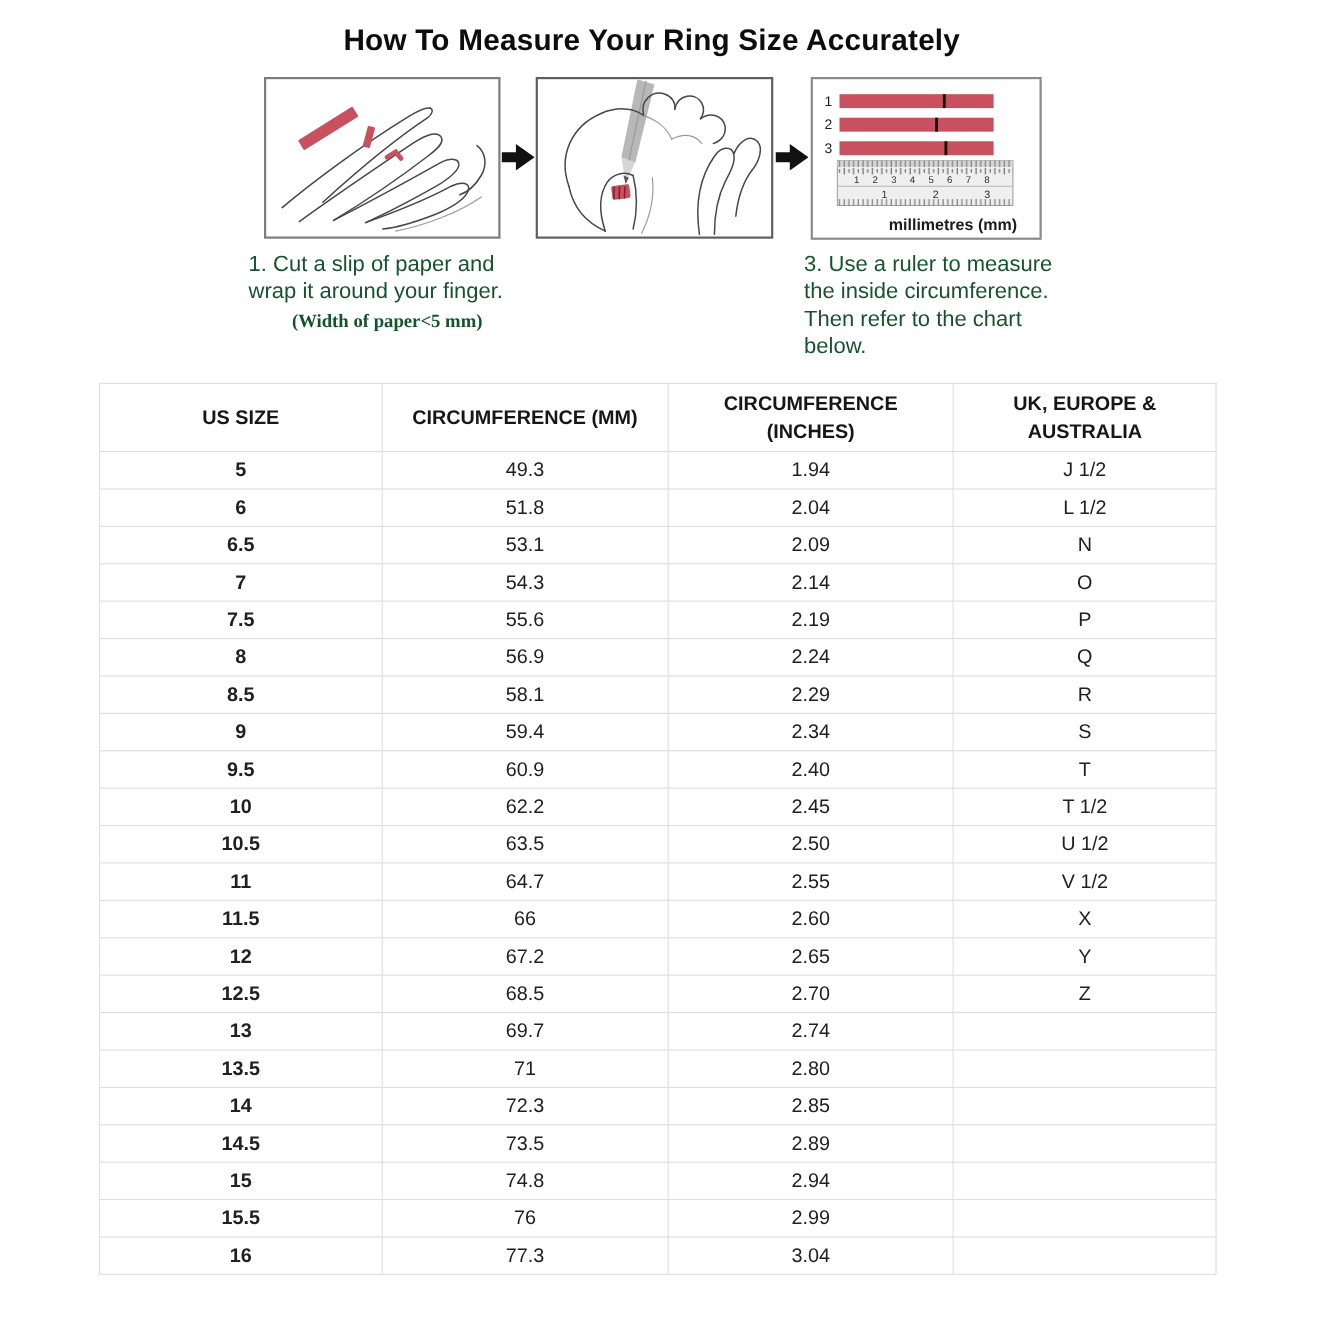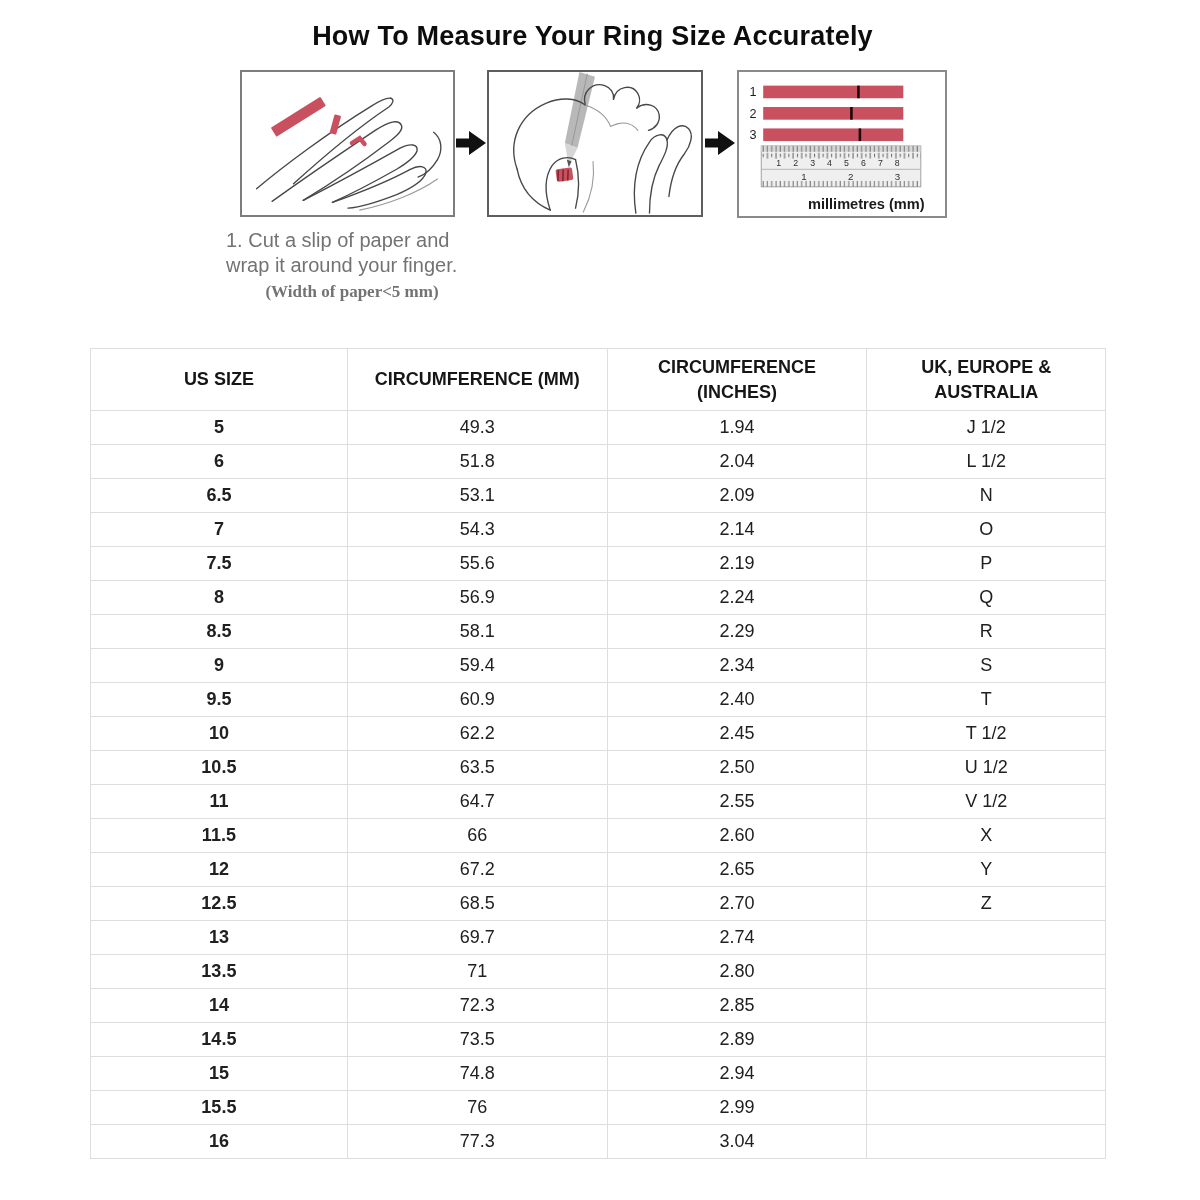--- a/index.html
+++ b/index.html
@@ -12,21 +12,21 @@
   .panel{position:absolute;background:#fff;border:2px solid #7d7d7d;box-sizing:border-box;}
   #panel1{left:240px;top:70px;width:215px;height:147px;}
   #panel2{left:487px;top:70px;width:216px;height:147px;border-color:#5e5e5e;}
   #panel3{left:737px;top:70px;width:210px;height:148px;border-color:#8a8a8a;}
   .panel svg{display:block;width:100%;height:100%;}
 
   .arrow{position:absolute;width:30px;height:24px;}
   #arrow1{left:456px;top:131px;}
   #arrow2{left:705px;top:131px;}
 
-  .caption{position:absolute;font-size:20px;line-height:25px;color:#737373;}
+  .caption{position:absolute;font-size:20px;line-height:25px;color:#14532d;}
   #cap1{left:226px;top:228px;width:252px;}
   #cap2{left:486px;top:231px;width:222px;}
   #cap3{left:731px;top:228px;width:238px;}
   .note{font-family:"Liberation Serif",serif;font-weight:bold;font-size:17px;line-height:22px;margin-top:3px;text-align:center;}
 
   table.size-table{position:absolute;left:90px;top:348px;width:1016px;border-collapse:collapse;table-layout:fixed;}
   .size-table th,.size-table td{border:1px solid #dedede;text-align:center;vertical-align:middle;
      overflow:hidden;padding:0;}
   .size-table thead th{height:61px;font-size:18px;font-weight:bold;line-height:25px;white-space:pre-line;color:#161616;}
   .size-table tbody td{height:33px;font-size:18px;color:#202020;}
@@ -140,20 +140,23 @@
         <rect x="22" y="112" width="164" height="6" fill="url(#tkA)"></rect>
       </g>
       <text x="130" y="141" text-anchor="middle" font-size="15" font-weight="bold" fill="#1a1a1a">millimetres (mm)</text>
     </svg>
   </div>
 
   <div class="caption" id="cap1">
     <span>1. Cut a slip of paper and wrap it around your finger.</span>
     <div class="note">(Width of paper&lt;5 mm)</div>
   </div>
+  <div class="caption" id="cap3">
+    <span>3. Use a ruler to measure the inside circumference. Then refer to the chart below.</span>
+  </div>
 
   <table class="size-table">
     <colgroup>
       <col style="width:25.3%">
         <col style="width:25.6%">
         <col style="width:25.6%">
         <col style="width:23.5%">
     </colgroup>
     <thead>
       <tr>

